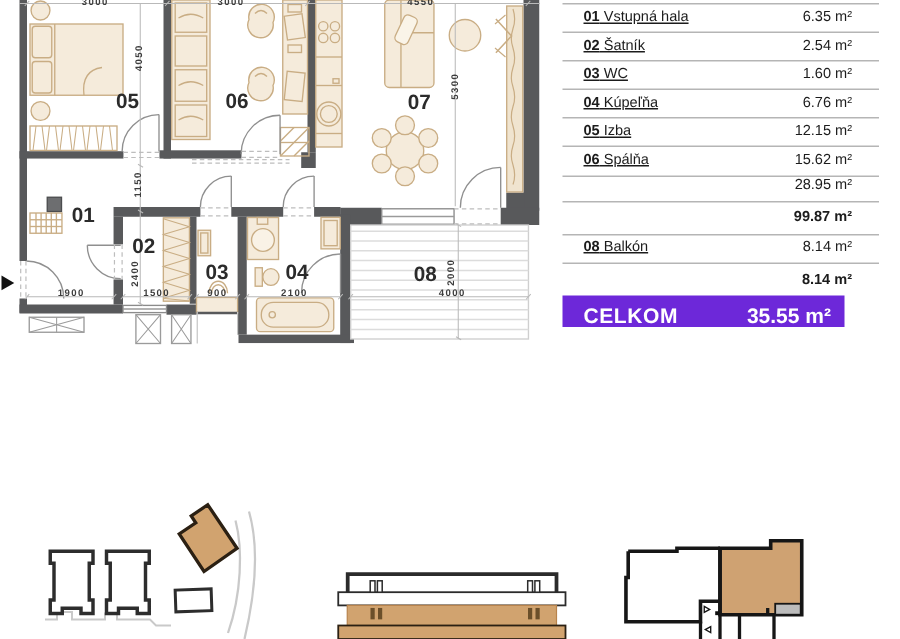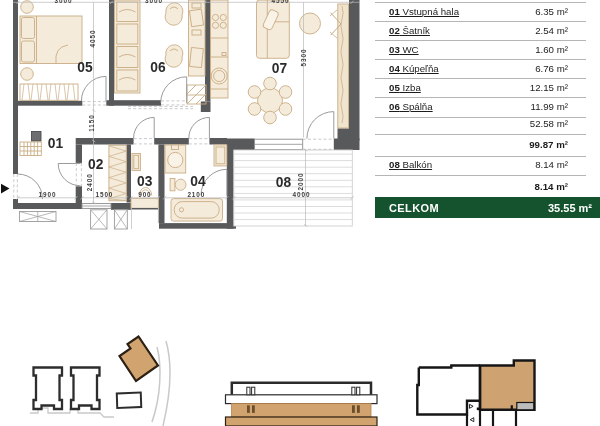--- a/index.html
+++ b/index.html
@@ -4,21 +4,21 @@
 <style>
 html,body{margin:0;padding:0;background:#fff;width:600px;height:426px;overflow:hidden;}
 body{font-family:"Liberation Sans", sans-serif;position:relative;}
 #plan{position:absolute;left:0;top:0;}
 #tbl{position:absolute;left:375px;top:0;width:210.5px;font-size:9.7px;color:#1c1c1c;}
 .ln{position:absolute;left:0;width:210.5px;height:0;border-top:1px solid #b5b5b5;}
 .row{position:absolute;left:0;width:210.5px;height:12px;}
 .rn{position:absolute;left:14px;top:0;white-space:nowrap;text-decoration:underline;}
 .rv{position:absolute;right:17.5px;top:0;white-space:nowrap;}
 .bold{font-weight:bold;}
-#bar{position:absolute;left:0;top:197.4px;width:226px;height:20.2px;background:#14532d;color:#fff;font-weight:bold;font-size:11px;}
+#bar{position:absolute;left:0;top:197.4px;width:188px;height:20.2px;background:#6d28d9;color:#fff;font-weight:bold;font-size:14px;}
 #bar .bn{position:absolute;left:14px;top:4.6px;letter-spacing:.4px;}
 #bar .bv{position:absolute;right:9px;top:4.6px;}
 </style>
 </head>
 <body>
 <svg id="plan" width="600" height="426" viewBox="0 0 600 426">
 <g id="walls" fill="#58595b" stroke="none">
 
   <rect x="13" y="0" width="5" height="174"></rect>
   <rect x="13" y="199" width="5" height="9.5"></rect>
@@ -357,24 +357,24 @@
   <div class="row" style="top:62.5px">
       <span class="rn"><b>04</b> Kúpeľňa</span>
       <span class="rv">6.76 m²</span>
     </div>
   <div class="row" style="top:81.5px">
       <span class="rn"><b>05</b> Izba</span>
       <span class="rv">12.15 m²</span>
     </div>
   <div class="row" style="top:100.5px">
       <span class="rn"><b>06</b> Spálňa</span>
-      <span class="rv">11.99 m²</span>
+      <span class="rv">15.62 m²</span>
     </div>
   <div class="row" style="top:118.2px">
-      <span class="rv">52.58 m²</span>
+      <span class="rv">28.95 m²</span>
     </div>
   <div class="row" style="top:138.5px">
       <span class="rv bold">99.87 m²</span>
     </div>
   <div class="row" style="top:158.8px">
       <span class="rn"><b>08</b> Balkón</span>
       <span class="rv">8.14 m²</span>
     </div>
   <div class="row" style="top:180.7px">
       <span class="rv bold">8.14 m²</span>

